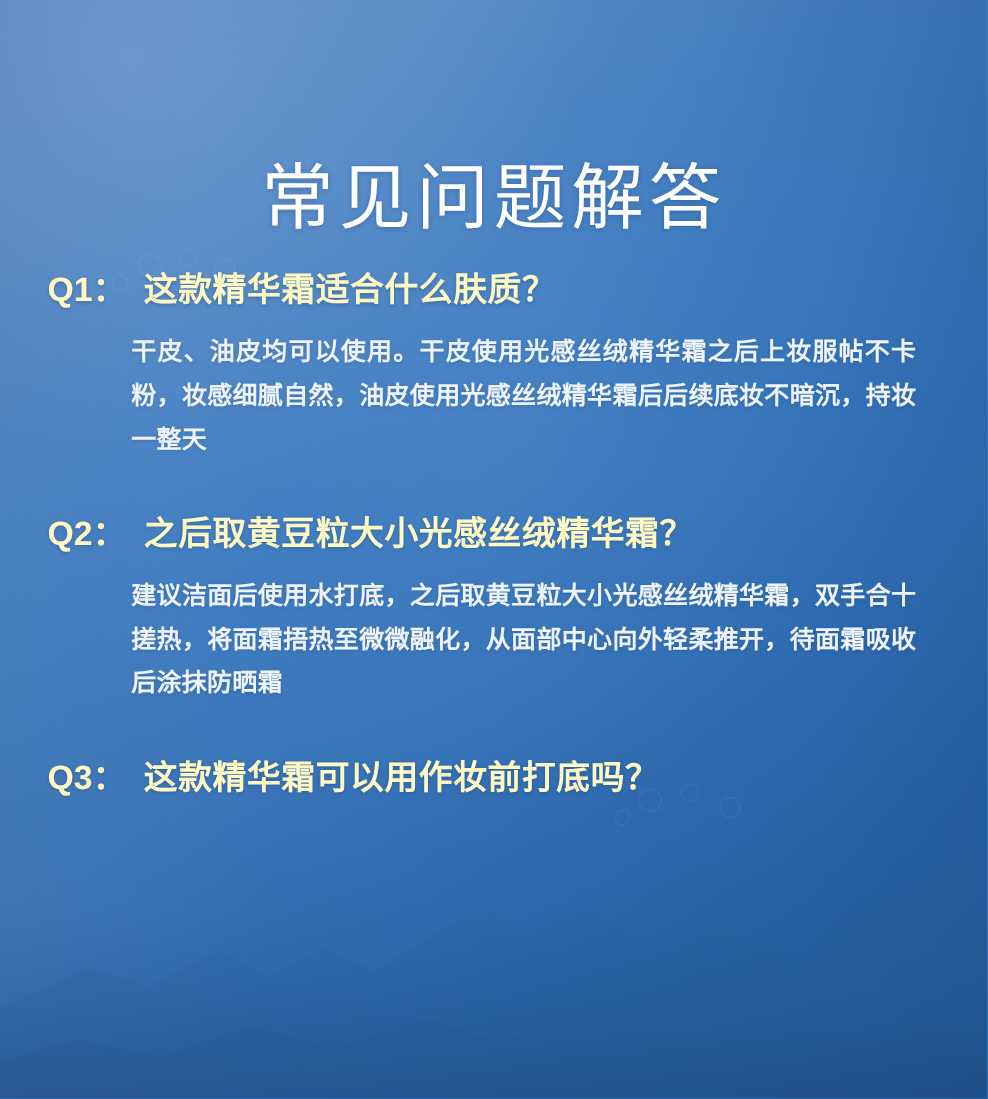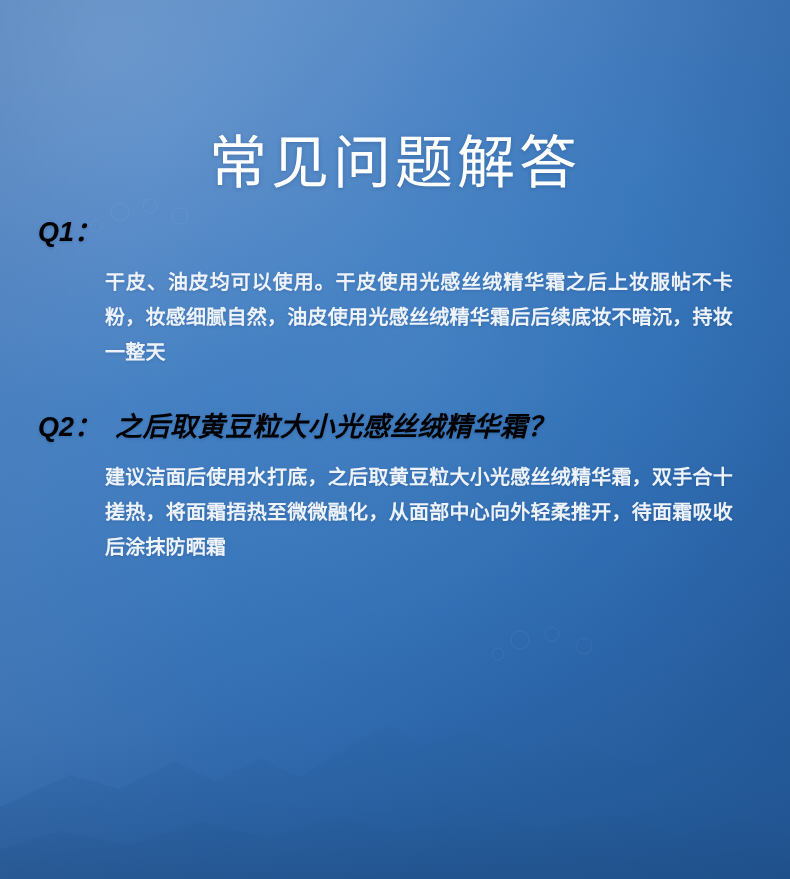--- a/index.html
+++ b/index.html
@@ -105,21 +105,21 @@
     height: 879px;
   }
 
   .faq-title {
     position: absolute;
     left: 0;
     top: 88px;
     width: 790px;
     text-align: center;
     color: #ffffff;
-    font-family: Liberation Serif, serif;
+    font-family: Liberation Mono, monospace;
     font-size: 58px;
     line-height: 74px;
     letter-spacing: 4px;
     font-weight: 400;
     text-shadow: 0 1px 4px rgba(20,55,105,0.30);
     white-space: nowrap;
   }
 
   .faq-list {
     position: absolute;
@@ -133,28 +133,27 @@
     padding: 0 0 0 0;
   }
   .faq-item + .faq-item {
     margin-top: 38px;
   }
 
   .faq-q {
     display: flex;
     align-items: center;
     margin: 0 0 14px 38px;
-    color: #000000;
+    color: #fef9c3;
     font-size: 27px;
     line-height: 38px;
     font-weight: 700;
     letter-spacing: 0.5px;
     text-shadow: 0 1px 3px rgba(20,55,105,0.28);
     white-space: nowrap;
-    font-style: italic;
   }
   .faq-q-label {
     margin-right: 14px;
     font-weight: 700;
     letter-spacing: 0px;
   }
   .faq-q-text {
     font-weight: 700;
   }
 
@@ -212,30 +211,35 @@
 
   <div class="content">
 
     <h1 class="faq-title">常见问题解答</h1>
 
     <div class="faq-list">
 
       <div class="faq-item">
         <div class="faq-q">
           <span class="faq-q-label">Q1：</span>
+          <span class="faq-q-text">这款精华霜适合什么肤质？</span>
         </div>
         <p class="faq-a">干皮、油皮均可以使用。干皮使用光感丝绒精华霜之后上妆服帖不卡粉，妆感细腻自然，油皮使用光感丝绒精华霜后后续底妆不暗沉，持妆一整天</p>
       </div>
 
       <div class="faq-item">
         <div class="faq-q">
           <span class="faq-q-label">Q2：</span>
           <span class="faq-q-text">之后取黄豆粒大小光感丝绒精华霜？</span>
         </div>
         <p class="faq-a">建议洁面后使用水打底，之后取黄豆粒大小光感丝绒精华霜，双手合十搓热，将面霜捂热至微微融化，从面部中心向外轻柔推开，待面霜吸收后涂抹防晒霜</p>
       </div>
 
       <div class="faq-item">
+        <div class="faq-q">
+          <span class="faq-q-label">Q3：</span>
+          <span class="faq-q-text">这款精华霜可以用作妆前打底吗？</span>
+        </div>
       </div>
 
     </div>
   </div>
 </div>
 
 </body></html>

